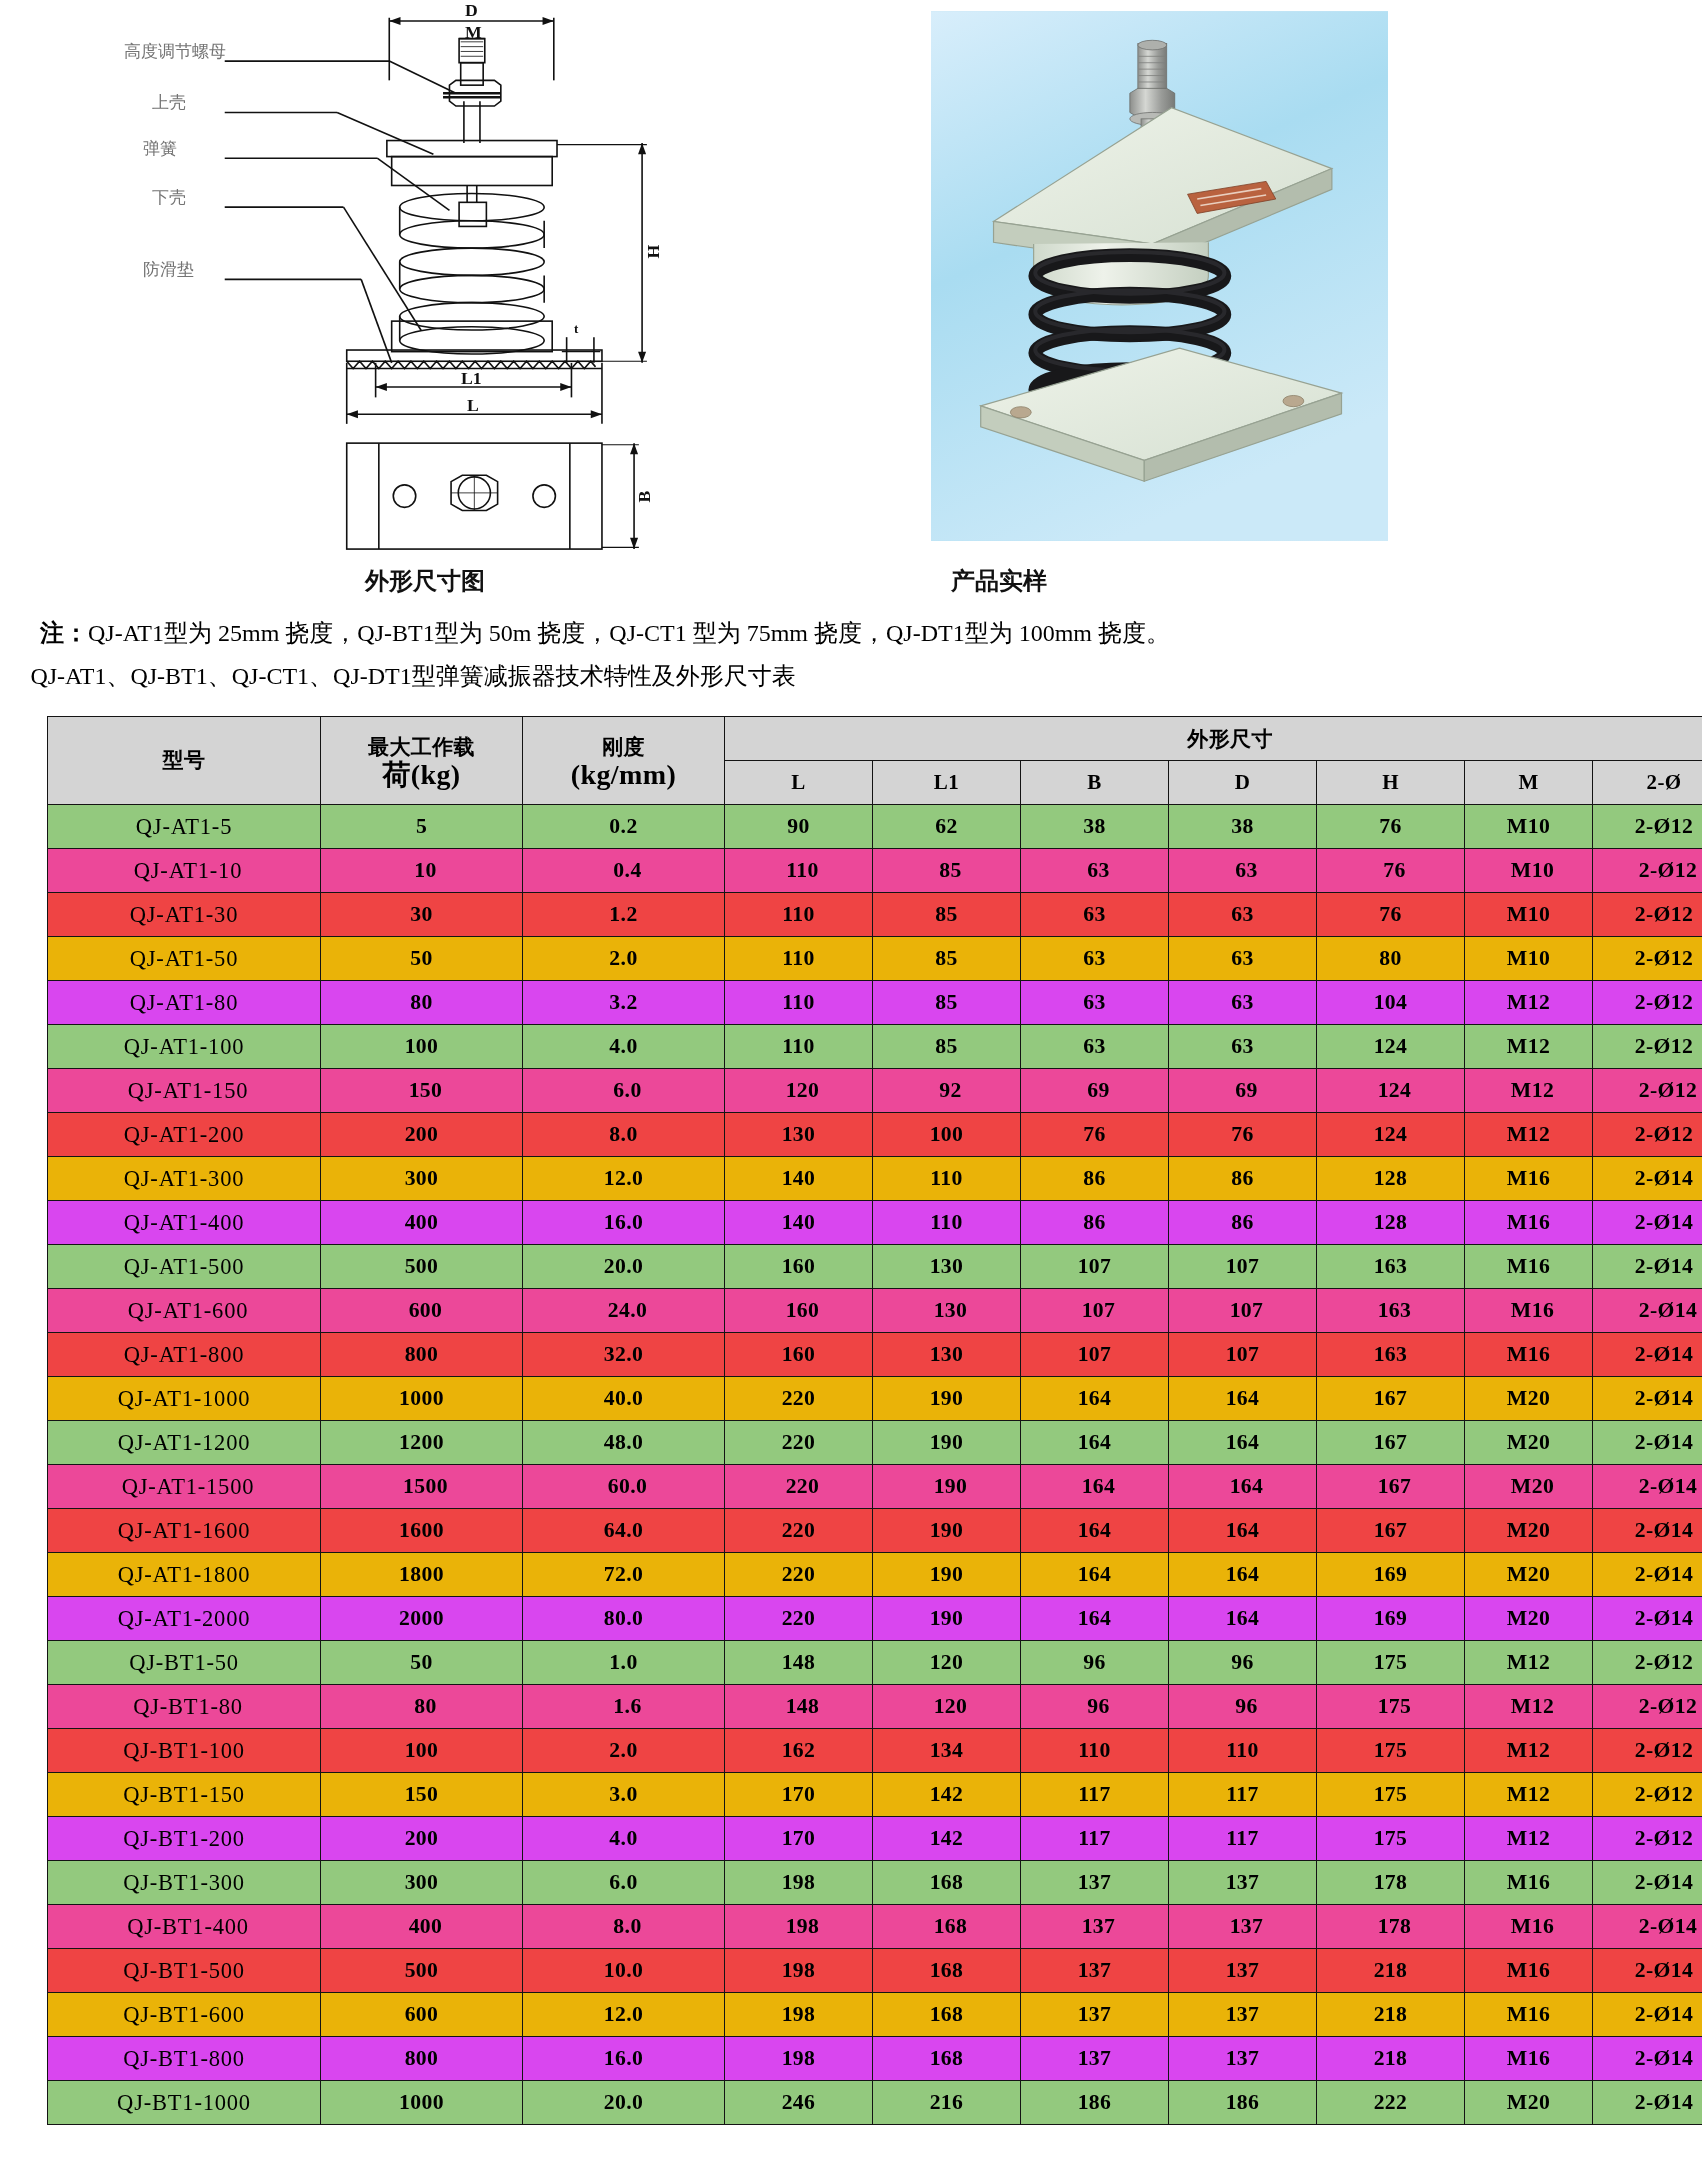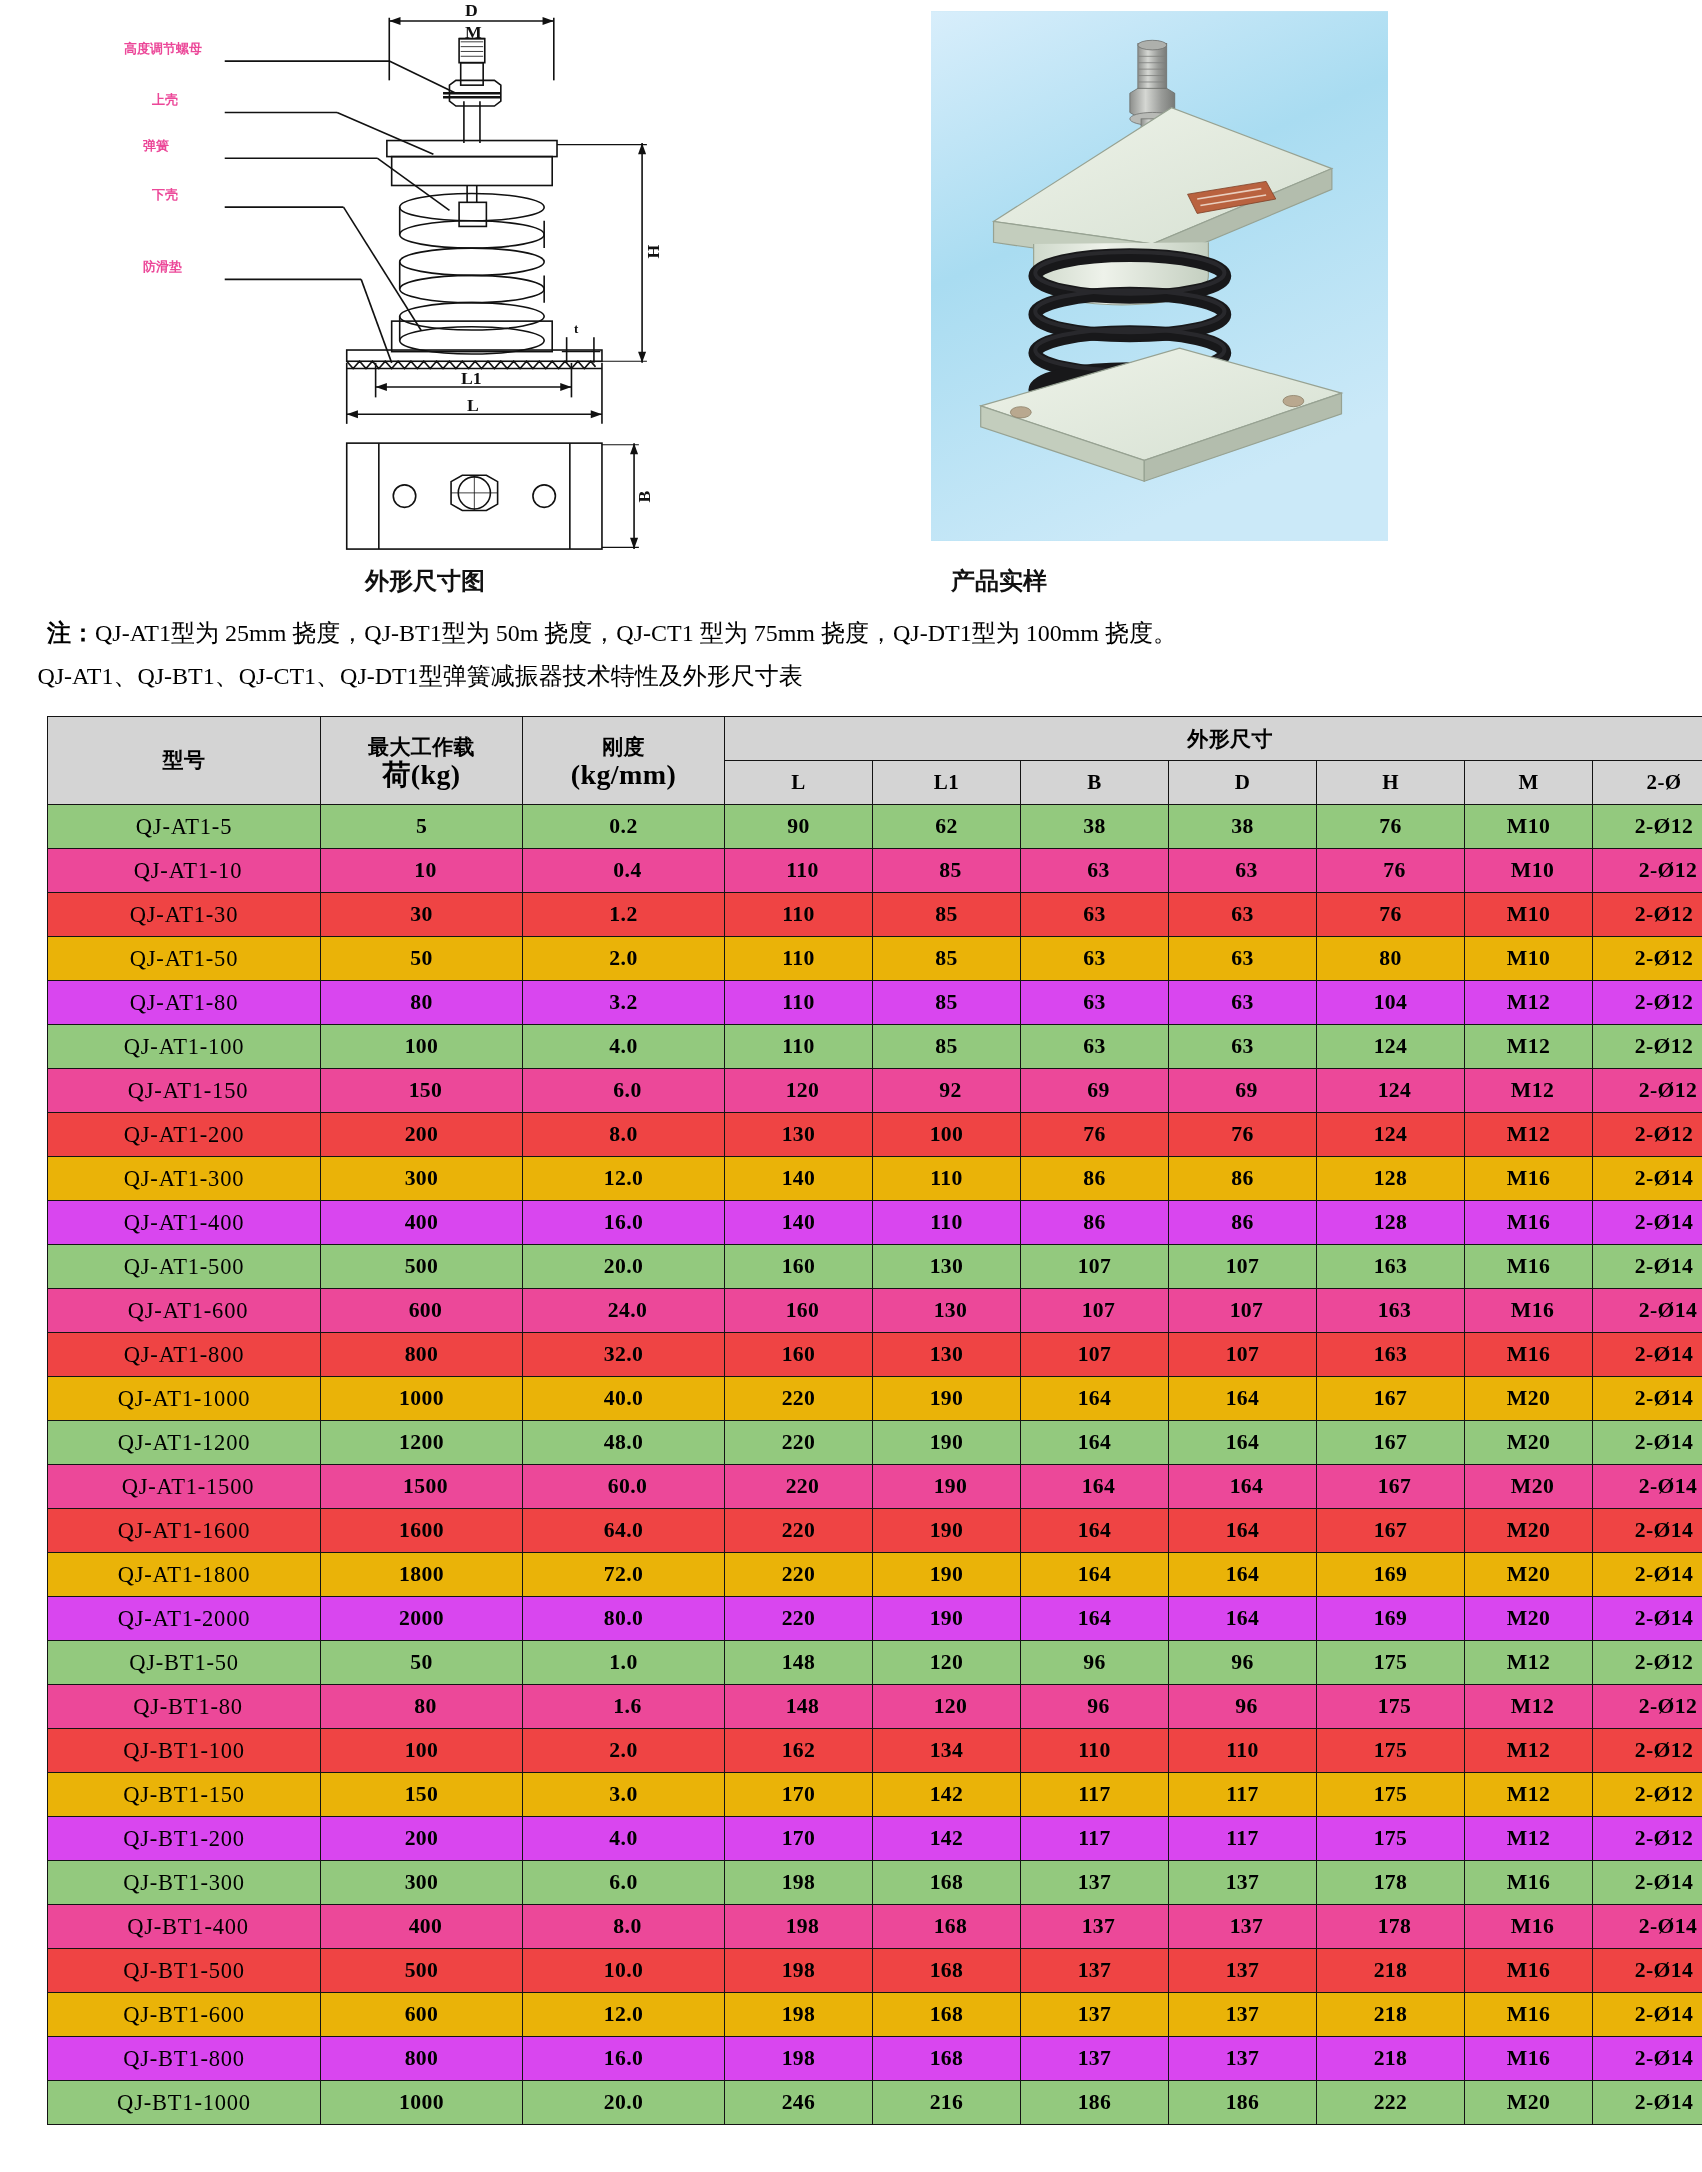--- a/index.html
+++ b/index.html
@@ -27,25 +27,25 @@
   .drawing-block {
     position: absolute;
     left: 0; top: 0;
     width: 923px; height: 562px;
   }
   .drawing-svg { position: absolute; left: 0; top: 0; }
 
   .dwg-label {
     position: absolute;
     font-family: "DejaVu Sans", sans-serif;
-    font-weight: bold;
-    font-size: 13px;
+    font-weight: normal;
+    font-size: 17px;
     letter-spacing: 0px;
     white-space: nowrap;
-    color: #ec4899;
+    color: #737373;
   }
   .dim-label {
     position: absolute;
     font-family: "Liberation Serif", serif;
     font-weight: bold;
     font-size: 17.7px;
     color: #111;
     white-space: nowrap;
   }
   .dim-label.vert { transform: rotate(-90deg); transform-origin: center center; }
@@ -76,21 +76,21 @@
     font-size: 24px;
     color: #111;
     white-space: nowrap;
   }
   .caption.c1 { left: 365px; top: 3.2px; }
   .caption.c2 { left: 951px; top: 3.2px; }
 
   
   .notes {
     position: absolute;
-    left: 47px; top: 616px;
+    left: 40px; top: 616px;
     width: 1645px;
   }
   .note-line {
     font-size: 24px;
     line-height: 35px;
     white-space: nowrap;
     color: #000;
     font-family: "Liberation Serif", serif;
   }
   .note-line .cn {

